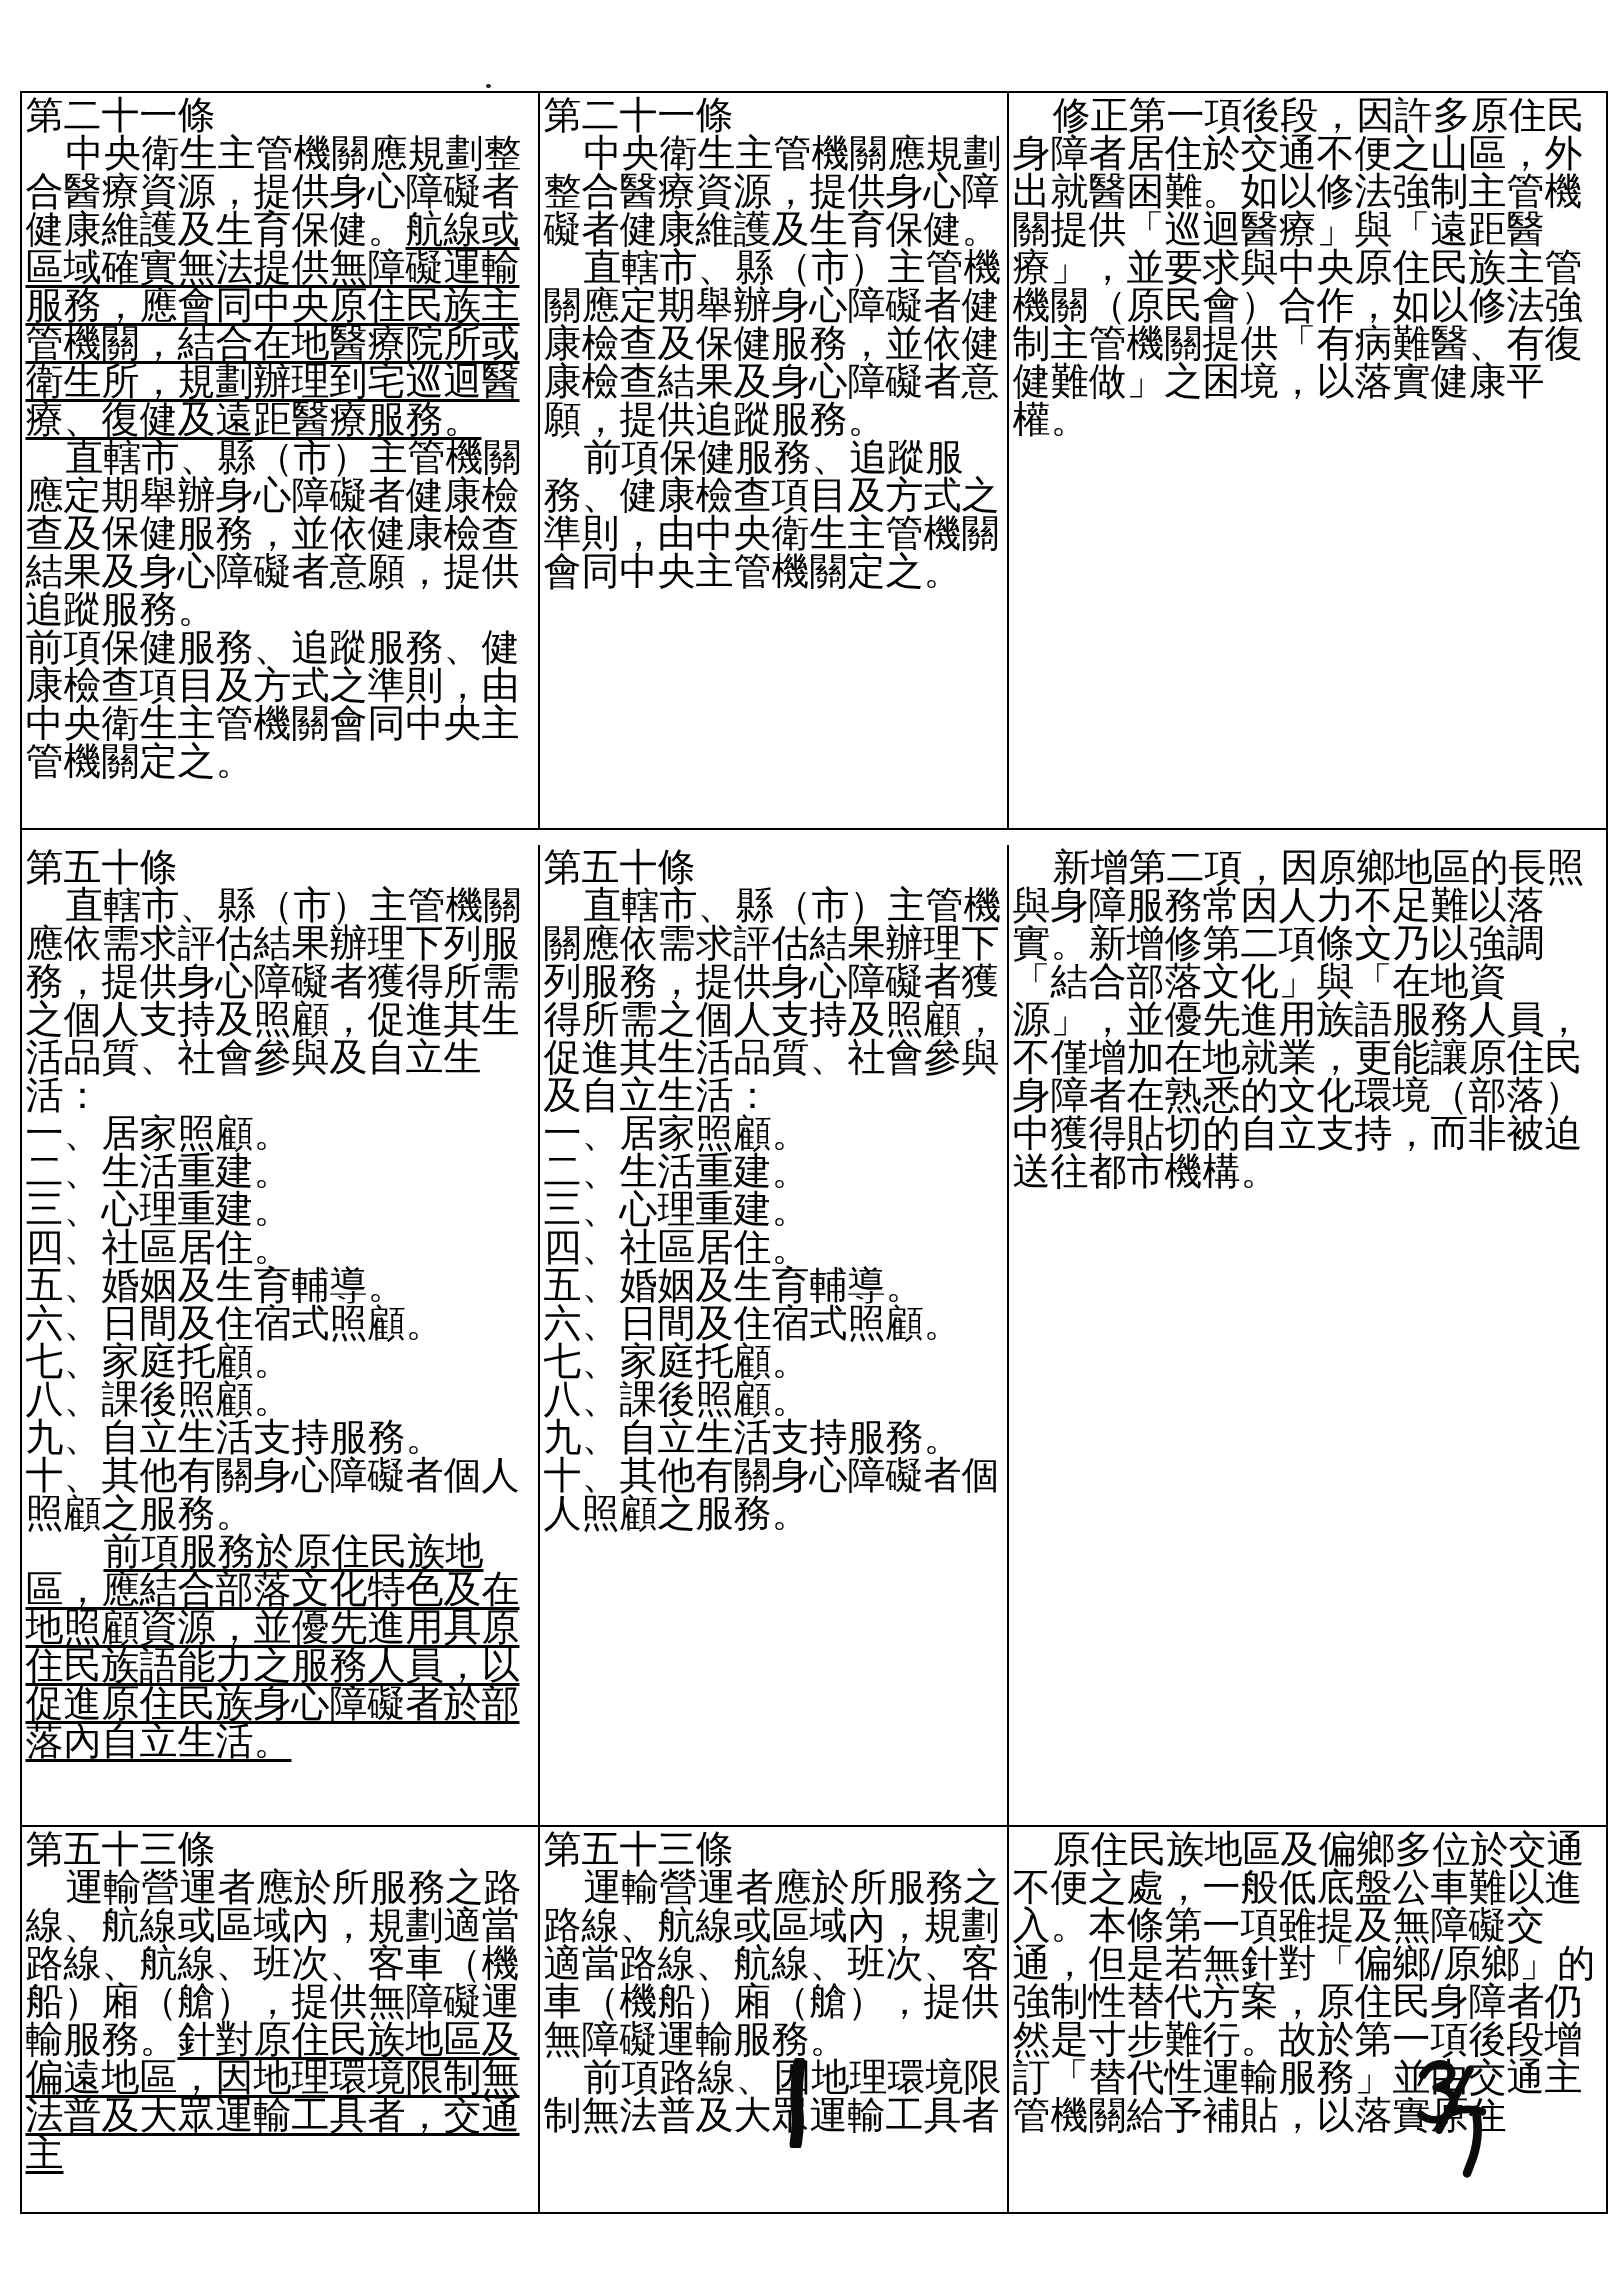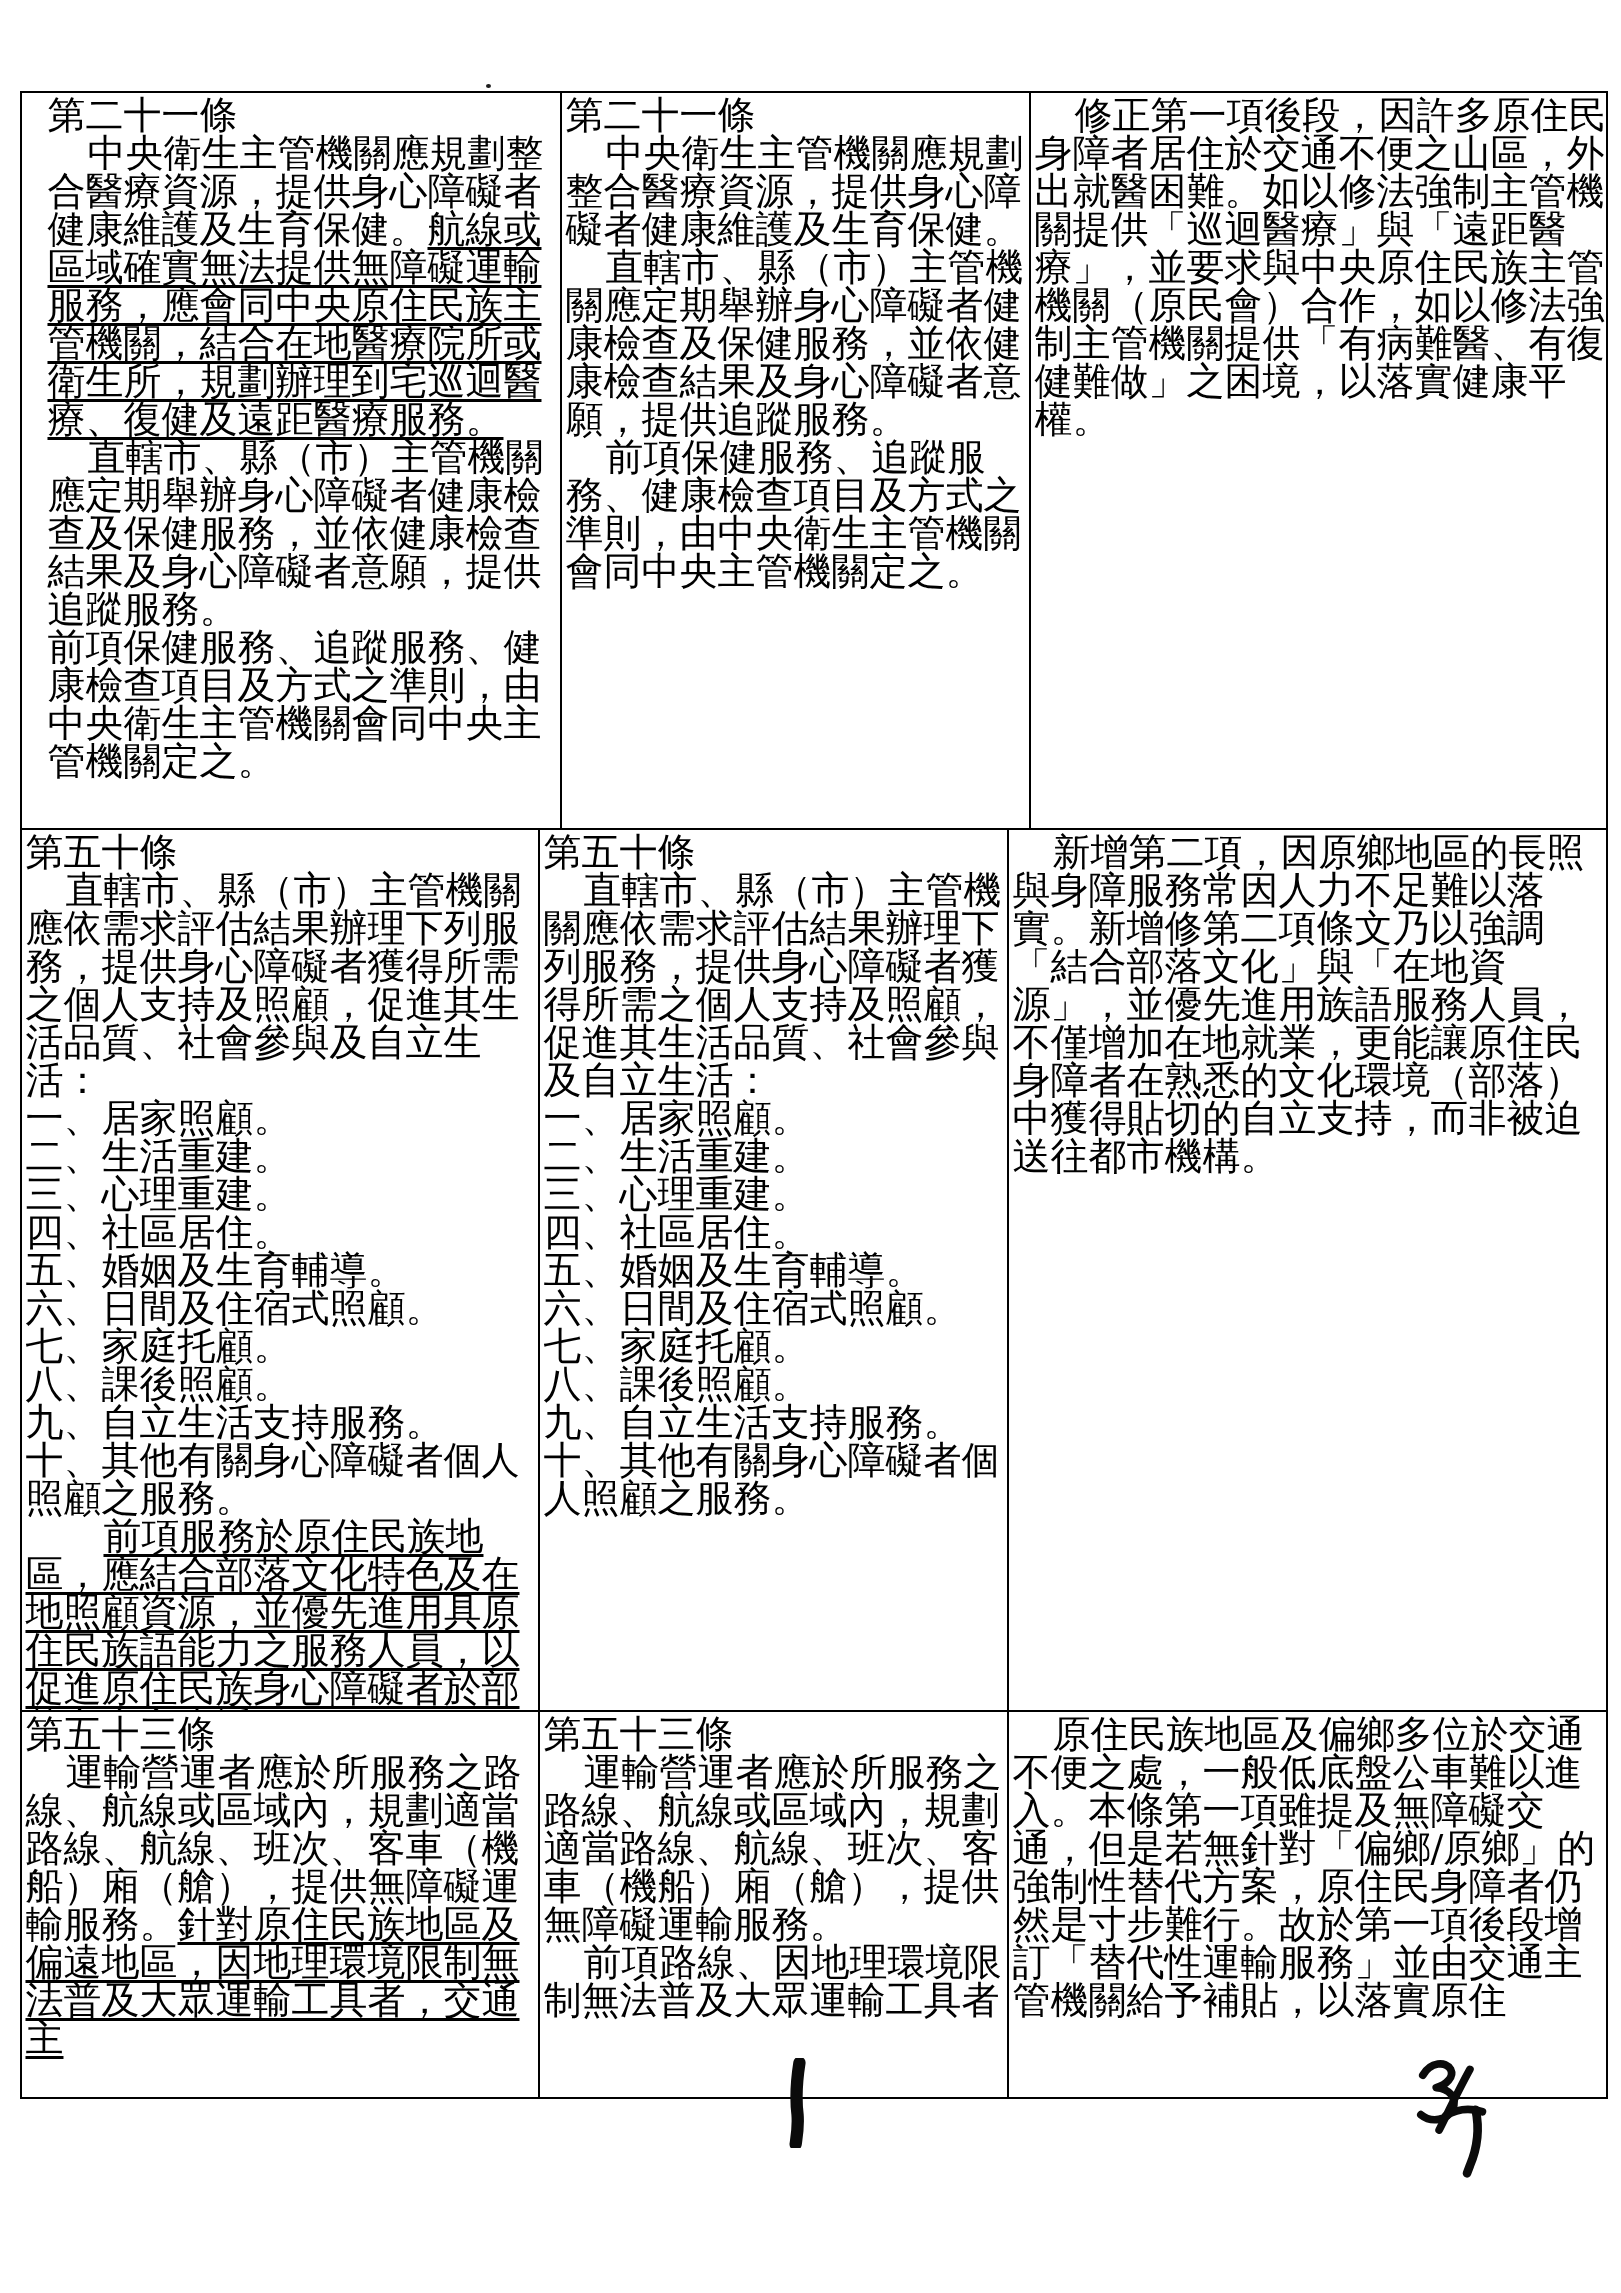--- a/index.html
+++ b/index.html
@@ -17,22 +17,22 @@
     box-sizing:border-box;
     background:#fff;
   }
   .trow{
     display:grid;
     grid-template-columns:518px 469px 594px;
     border-bottom:2.9px solid #000;
     box-sizing:border-box;
   }
   .trow:last-child{border-bottom:none;}
-  .trow.r1{height:737px;padding-left:22px;}
-  .trow.r2{height:882px;}
+  .trow.r1{height:737px;}
+  .trow.r2{height:982px;margin-top:15px;}
   .trow.r3{height:385px;}
   .cell{
     border-right:2.9px solid #000;
     box-sizing:border-box;
     padding:2.9px 2.9px 0 3.9px;
     overflow:hidden;
   }
   .cell:last-child{border-right:none;}
   .para{
     margin:0;

